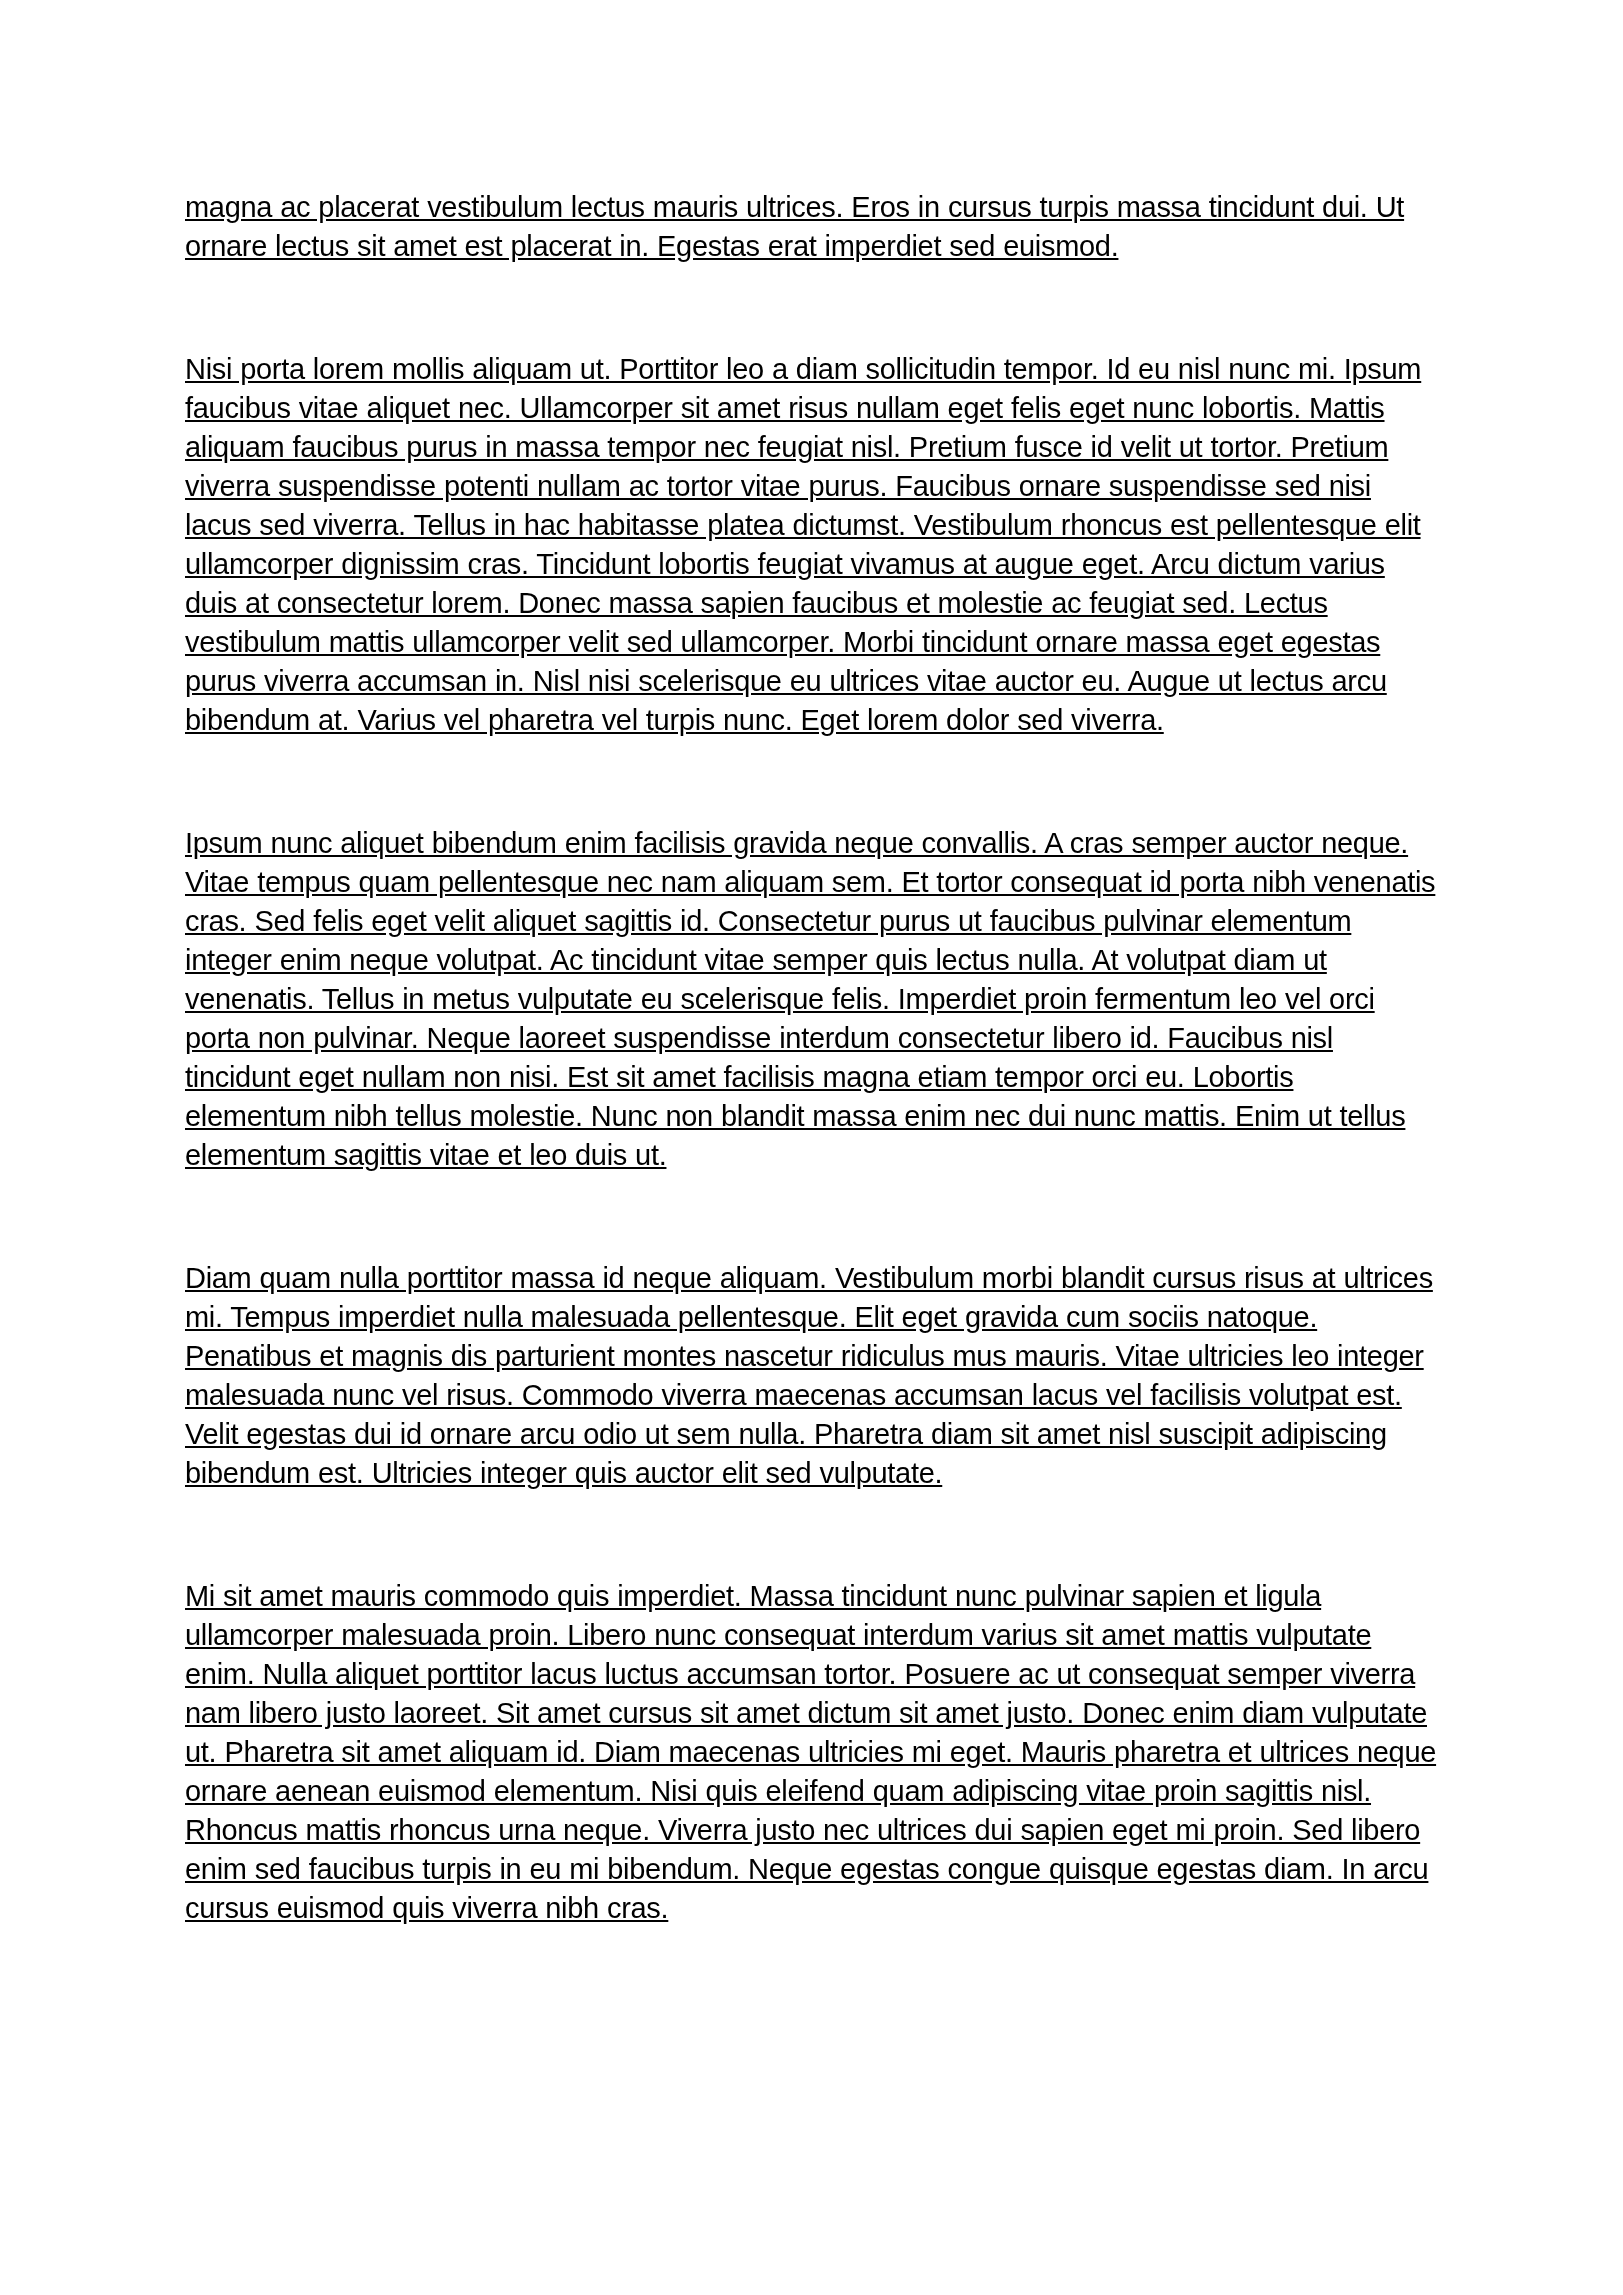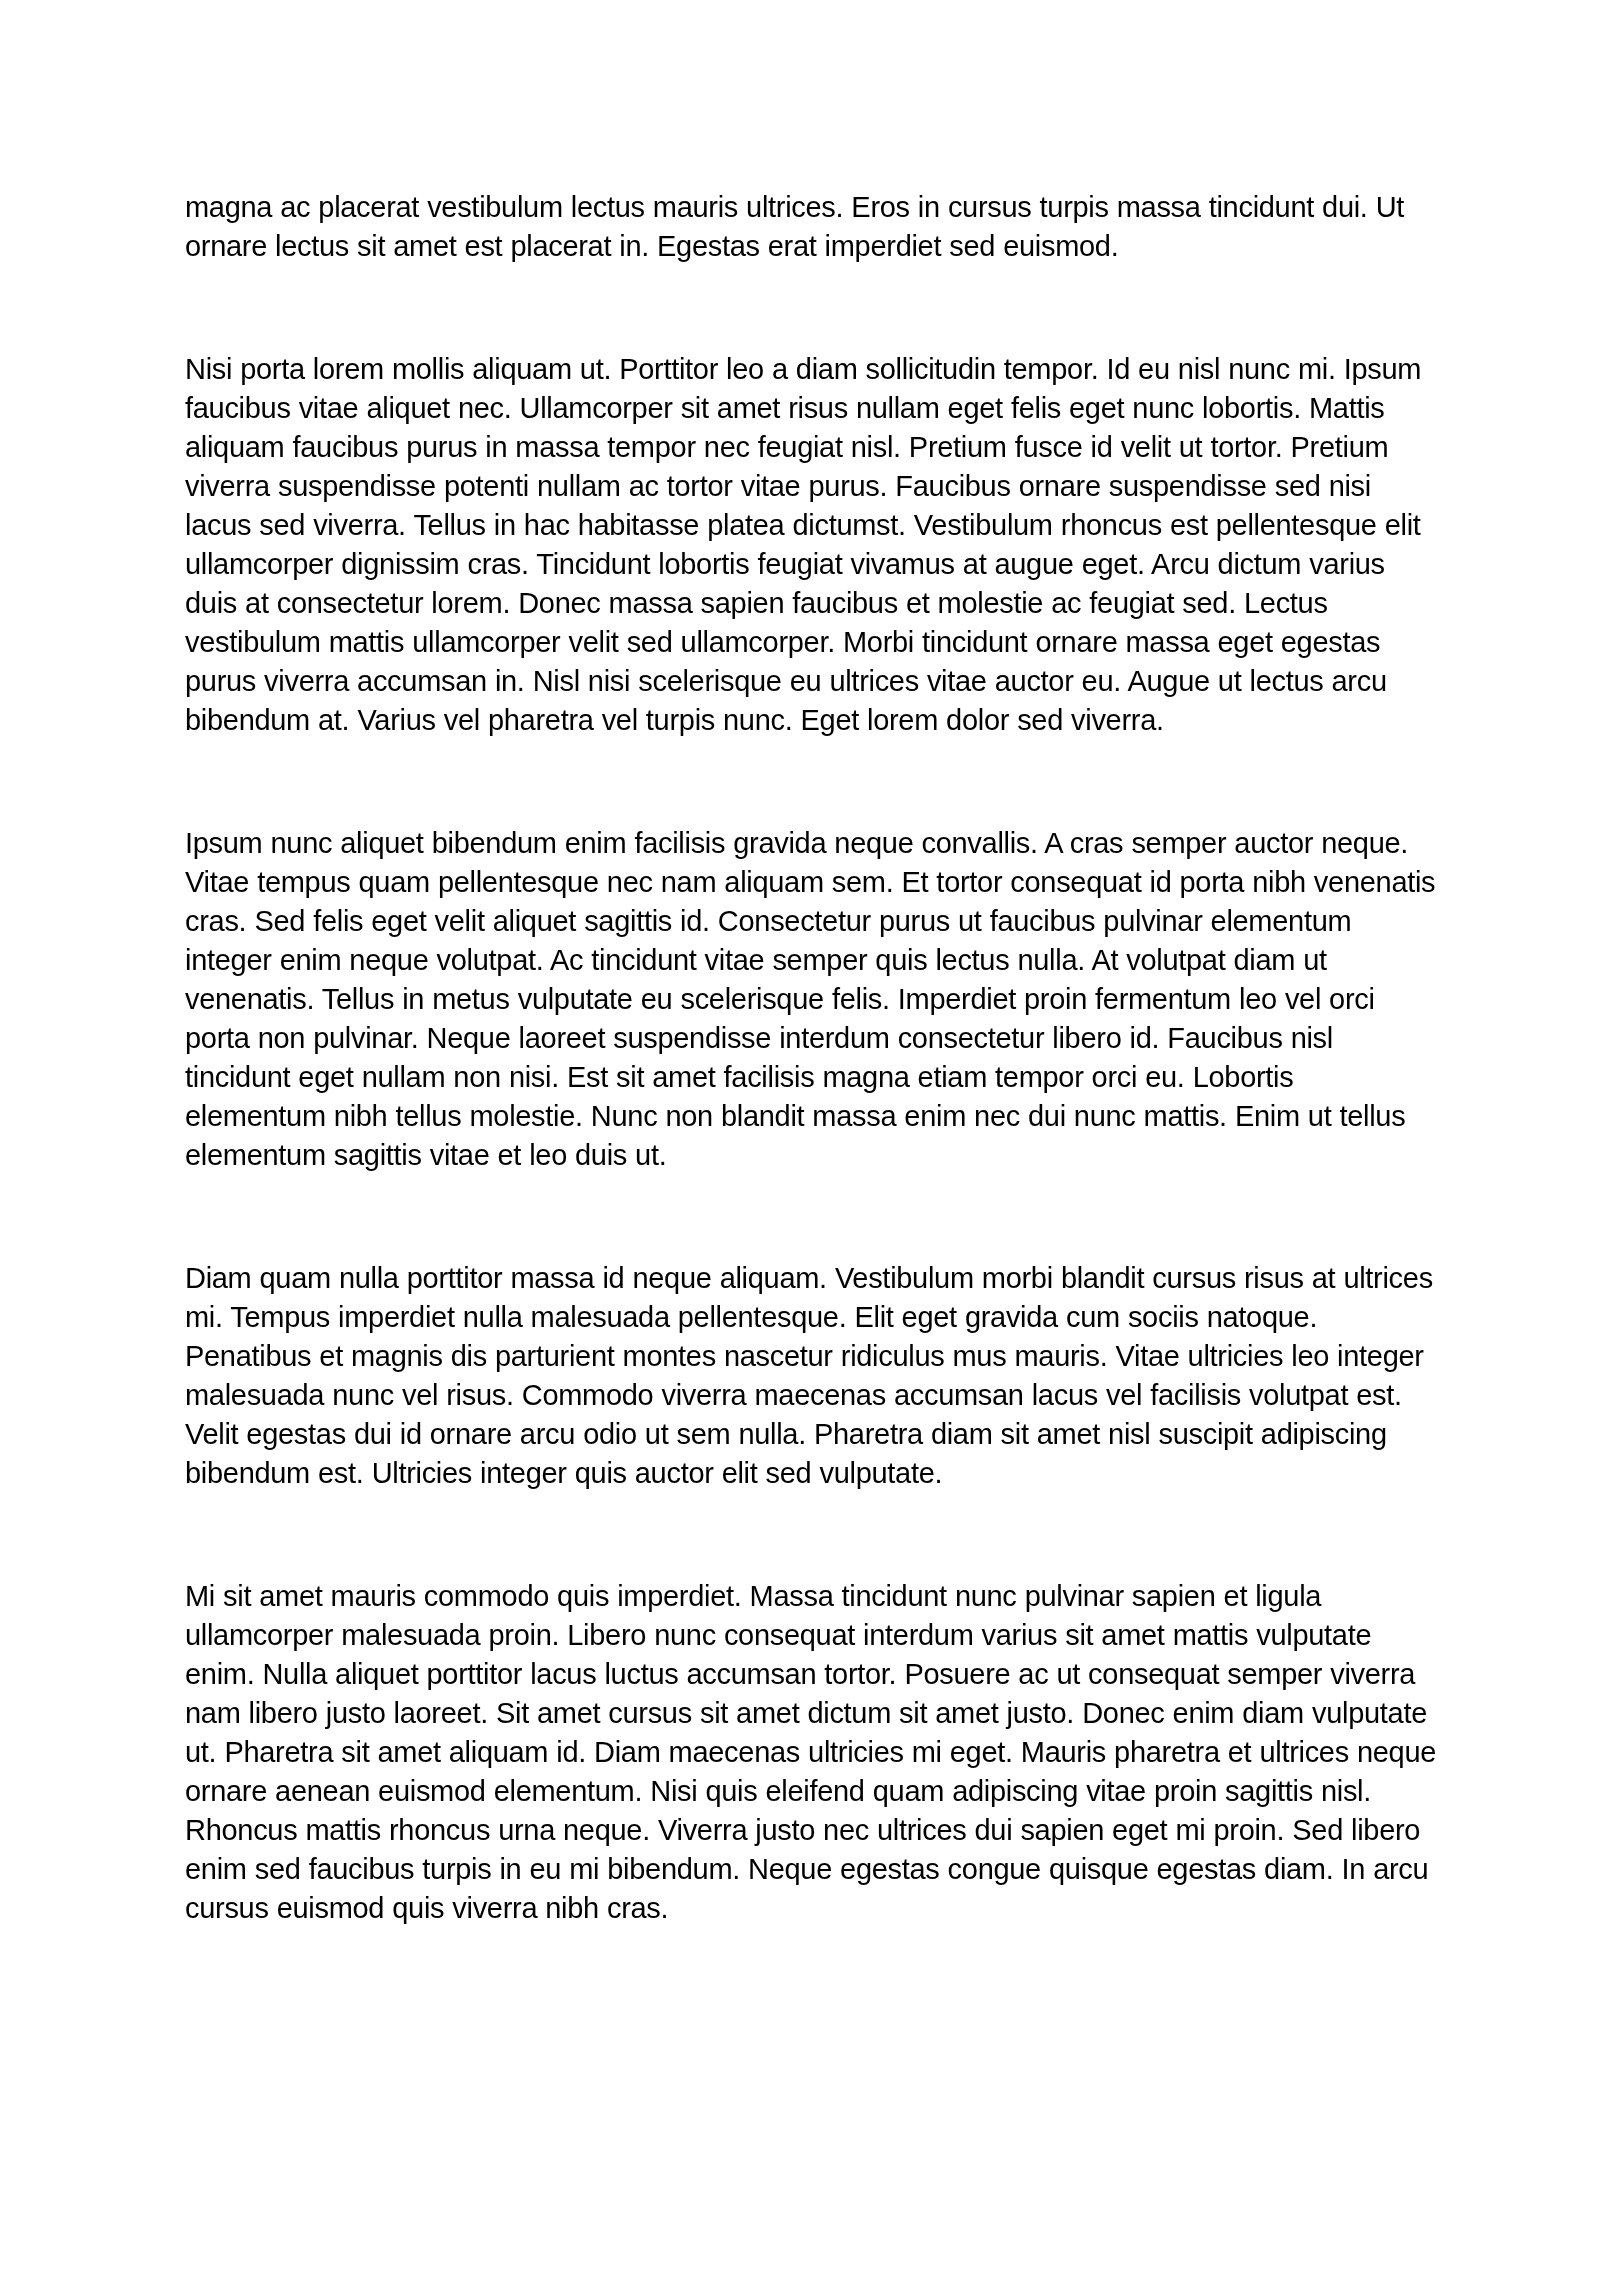--- a/index.html
+++ b/index.html
@@ -9,20 +9,21 @@
   }
   .page {
     position: relative;
     width: 1623px;
     height: 2295px;
     background: #ffffff;
     box-sizing: border-box;
     padding: 188px 185px 0 185px;
     overflow: hidden;
     font-family: "Liberation Sans", "DejaVu Sans", sans-serif;
+    text-decoration: underline;
   }
   .body-text p {
     margin: 0 0 84px 0;
     font-size: 29px;
     line-height: 39px;
     letter-spacing: -0.3px;
     color: #000000;
     text-align: left;
     word-spacing: 0.3px;
   }

